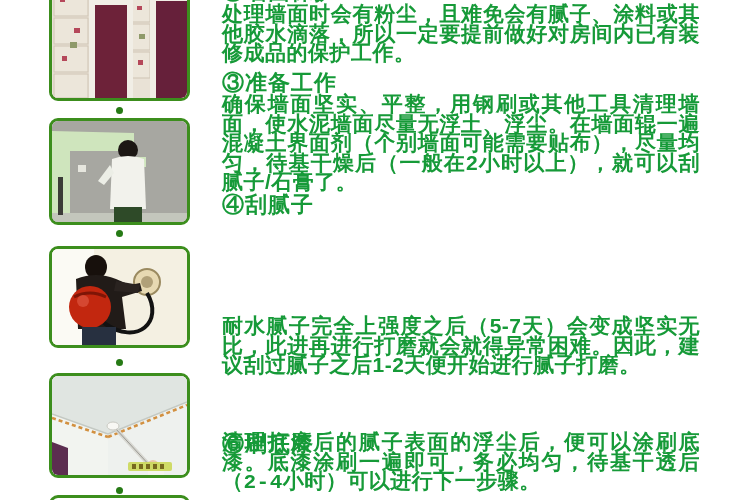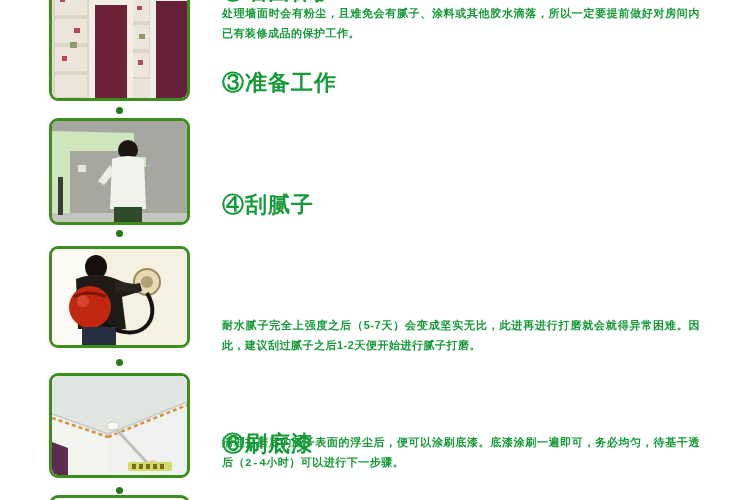--- a/index.html
+++ b/index.html
@@ -26,21 +26,21 @@
   }
   .d1 { top:107px; } .d2 { top:230px; } .d3 { top:359px; } .d4 { top:487px; }
   
   .sec-head {
     position:absolute; left:222px; margin:0;
     color:#169a38; font-size:22px; line-height:22px; font-weight:bold;
     white-space:nowrap; letter-spacing:1px;
   }
   .sec-body {
     position:absolute; left:222px; margin:0; width:478px;
-    color:#169a38; font-size:11px; line-height:19.5px; font-weight:bold;
+    color:#169a38; font-size:21px; line-height:19.5px; font-weight:bold;
     letter-spacing:0.5px; text-align:justify;
   }
   .h2c { top:-19px; } .b2 { top:4px;  }
   .h3c { top:72px;  } .b3 { top:94px; }
   .h4c { top:194px; } .b4 { top:230px; }
   .h5c { top:293px; } .b5 { top:316px; }
   .h6c { top:433px; } .b6 { top:434px;font-family:Liberation Mono, monospace; }
 </style>
 </head>
 <body>
@@ -160,20 +160,21 @@
   </div>
 
   <div class="dot d4"></div>
 
   <div class="photo p5"></div>
 
   <h2 class="sec-head h2c"><span>②</span><span>墙面保护</span></h2>
   <p class="sec-body b2">处理墙面时会有粉尘，且难免会有腻子、涂料或其他胶水滴落，所以一定要提前做好对房间内已有装修成品的保护工作。</p>
 
   <h2 class="sec-head h3c"><span>③</span><span>准备工作</span></h2>
+  <p class="sec-body b3">确保墙面坚实、平整，用钢刷或其他工具清理墙面，使水泥墙面尽量无浮土、浮尘。在墙面辊一遍混凝土界面剂（个别墙面可能需要贴布），尽量均匀，待基干燥后（一般在2小时以上），就可以刮腻子/石膏了。</p>
 
   <h2 class="sec-head h4c"><span>④</span><span>刮腻子</span></h2>
 
   <p class="sec-body b5">耐水腻子完全上强度之后（5-7天）会变成坚实无比，此进再进行打磨就会就得异常困难。因此，建议刮过腻子之后1-2天便开始进行腻子打磨。</p>
 
   <h2 class="sec-head h6c"><span>⑥</span><span>刷底漆</span></h2>
   <p class="sec-body b6">清理打磨后的腻子表面的浮尘后，便可以涂刷底漆。底漆涂刷一遍即可，务必均匀，待基干透后（2-4小时）可以进行下一步骤。</p>
 
 </div>
 

